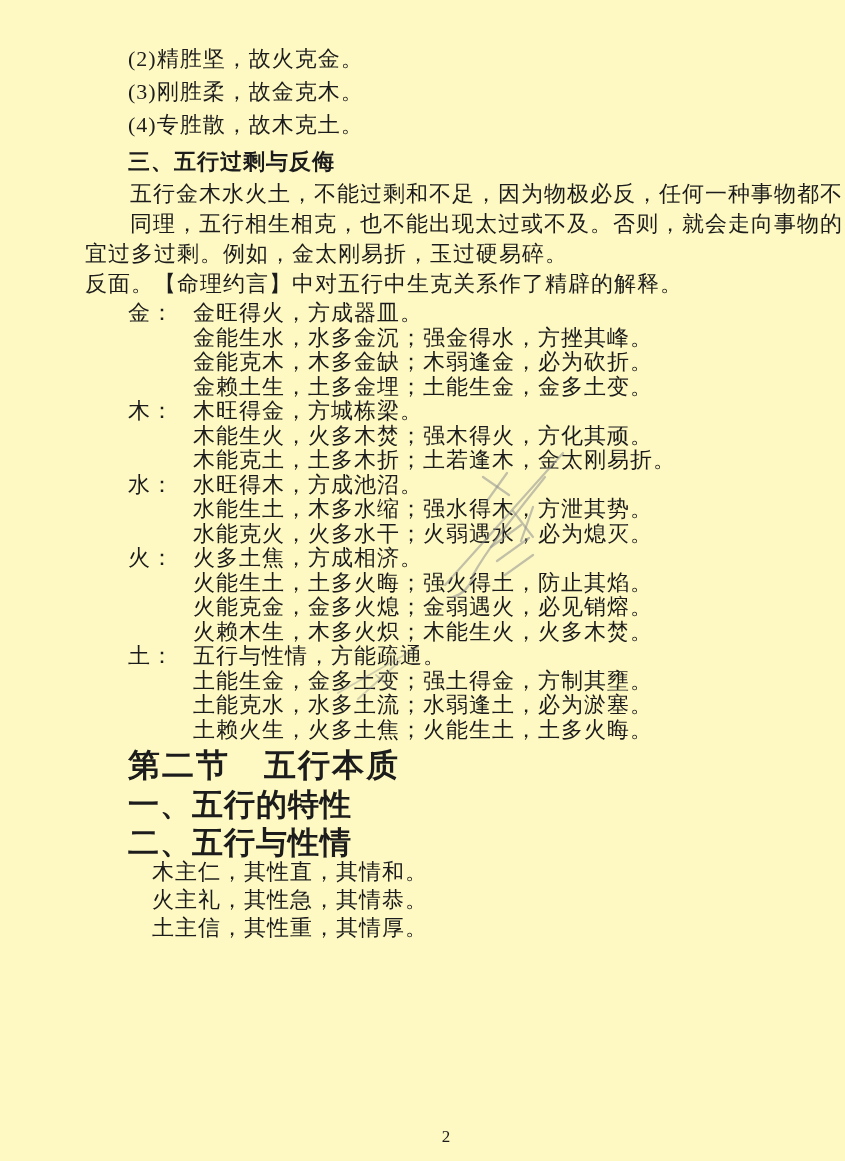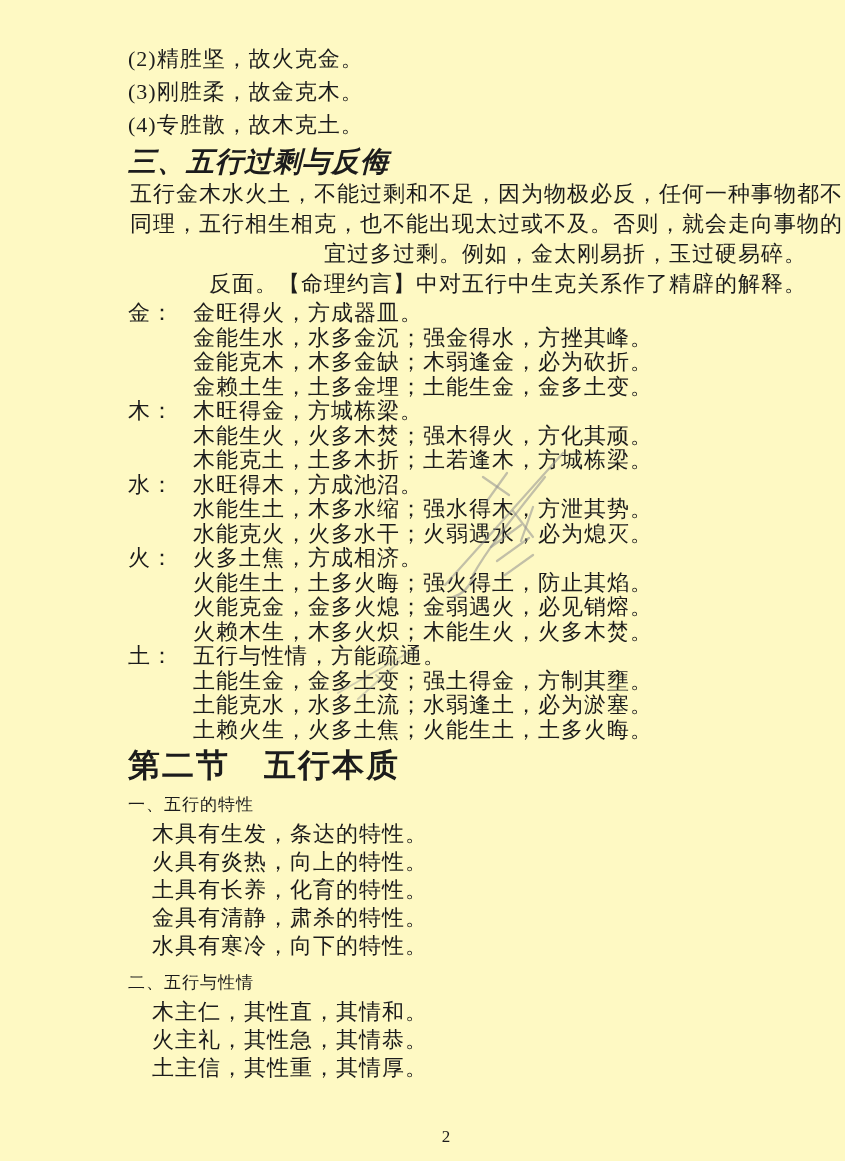--- a/index.html
+++ b/index.html
@@ -13,38 +13,38 @@
     font-size:22px;
     box-sizing:border-box;
     padding:42px 38px 0 85px;
     overflow:hidden;
     letter-spacing:1px;
   }
   .top-list { margin-left:43px; }
   .top-list .line { line-height:33px; white-space:nowrap; }
   h3.sec {
     margin:4px 0 0 43px; padding:0;
-    font-size:28px; font-weight:bold; line-height:34px; white-space:nowrap;font-style:italic;
+    font-size:22px; font-weight:bold; line-height:34px; white-space:nowrap;
   }
   .para { margin:0; }
-  .para .line { line-height:30px; white-space:nowrap;text-align:right; }
+  .para .line { line-height:30px; white-space:nowrap; }
   .para .indent { padding-left:45px; }
   .elements { margin-left:43px; margin-top:2px; }
   .el-row { display:flex; align-items:flex-start; }
   .el-label { width:65px; flex:0 0 65px; line-height:24.5px; }
   .el-lines { flex:1; }
   .el-lines .line { line-height:24.5px; white-space:nowrap; }
   h2.chapter {
     margin:6px 0 0 43px; padding:0;
     font-size:32px; font-weight:bold; line-height:34px; white-space:nowrap;
     letter-spacing:2px;
   }
   h3.sub {
     margin:8px 0 0 43px; padding:0;
-    font-size:17px; font-weight:normal; line-height:30px; white-space:nowrap;
+    font-size:31px; font-weight:bold; line-height:30px; white-space:nowrap;
   }
   .plain-list { margin-left:67px; }
   .plain-list .line { line-height:28px; white-space:nowrap; }
   .page-number {
     position:absolute; bottom:14px; left:85px; right:38px;
     text-align:center; font-size:17px; letter-spacing:0;
   }
   .watermark { position:absolute; pointer-events:none; }
   .watermark path { stroke:#8f8f8f; fill:none; stroke-linecap:round; }
   .wm-main path { stroke-width:2.2; opacity:0.55; }
@@ -80,21 +80,21 @@
         <div class="line">金能克木，木多金缺；木弱逢金，必为砍折。</div>
         <div class="line">金赖土生，土多金埋；土能生金，金多土变。</div>
       </div>
     </div>
 
     <div class="el-row">
       <div class="el-label">木：</div>
       <div class="el-lines">
         <div class="line">木旺得金，方城栋梁。</div>
         <div class="line">木能生火，火多木焚；强木得火，方化其顽。</div>
-        <div class="line">木能克土，土多木折；土若逢木，方城栋梁。</div>
+        <div class="line">木能克土，土多木折；土若逢木，金太刚易折。</div>
       </div>
     </div>
 
     <div class="el-row">
       <div class="el-label">水：</div>
       <div class="el-lines">
         <div class="line">水旺得木，方成池沼。</div>
         <div class="line">水能生土，木多水缩；强水得木，方泄其势。</div>
         <div class="line">水能克火，火多水干；火弱遇水，必为熄灭。</div>
       </div>
@@ -118,27 +118,20 @@
         <div class="line">土能克水，水多土流；水弱逢土，必为淤塞。</div>
         <div class="line">土赖火生，火多土焦；火能生土，土多火晦。</div>
       </div>
     </div>
 
   </div>
 
   <h2 class="chapter">第二节　五行本质</h2>
 
   <h3 class="sub">一、五行的特性</h3>
-  <div class="plain-list">
-    <div class="line">木具有生发，条达的特性。</div>
-    <div class="line">火具有炎热，向上的特性。</div>
-    <div class="line">土具有长养，化育的特性。</div>
-    <div class="line">金具有清静，肃杀的特性。</div>
-    <div class="line">水具有寒冷，向下的特性。</div>
-  </div>
 
   <h3 class="sub">二、五行与性情</h3>
   <div class="plain-list">
     <div class="line">木主仁，其性直，其情和。</div>
     <div class="line">火主礼，其性急，其情恭。</div>
     <div class="line">土主信，其性重，其情厚。</div>
   </div>
 
   <svg class="watermark wm-main" style="left:395px; top:415px;" width="210" height="290" viewBox="0 0 210 290">
     <path d="M50,170 L168,38"></path>

